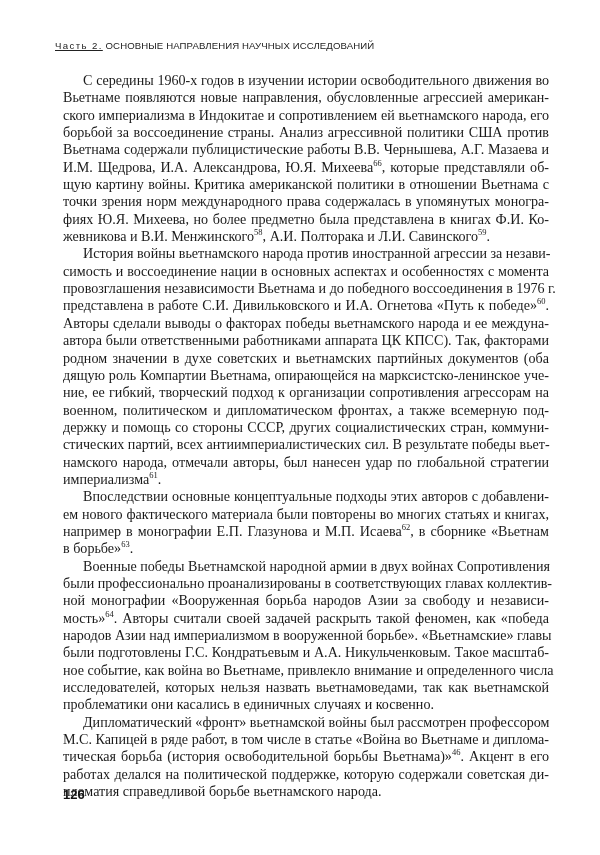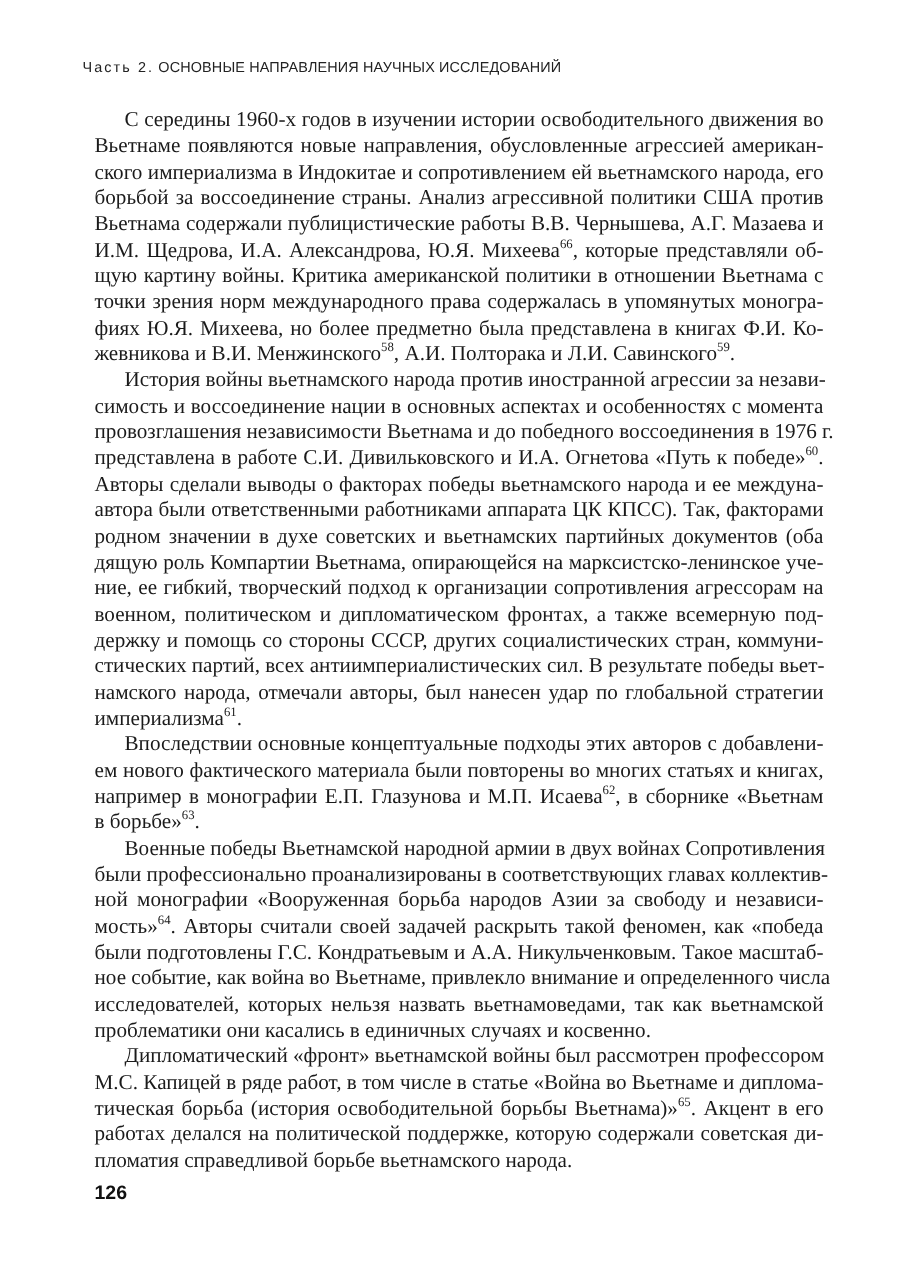--- a/index.html
+++ b/index.html
@@ -2,21 +2,21 @@
 <html><head>
 <meta charset="utf-8">
 <style>
   html, body { margin:0; padding:0; background:#ffffff; }
   body { width:600px; height:855px; position:relative; overflow:hidden; }
   .header {
     position:absolute; left:55px; top:40px;
     font-family:"Liberation Sans", sans-serif; font-size:9.6px; color:#222;
     letter-spacing:0.1px; white-space:nowrap;
   }
-  .header .part { letter-spacing:1.4px; }
+  .header .part { letter-spacing:1.4px;text-decoration:underline; }
   .body-text {
     position:absolute; left:63px; top:72px; width:486px;
     font-family:"Liberation Serif", serif; font-size:14.1px; line-height:17.35px;
     color:#1a1a1a; text-align:justify; hyphens:manual;
   }
   .line { display:block; text-align:justify; text-align-last:justify; white-space:nowrap; }
   .line.last { text-align-last:left; }
   .line.first { text-indent:20px; }
   sup { font-size:8.5px; line-height:0; vertical-align:6px; }
   .page-number {
@@ -65,27 +65,28 @@
       <span class="line first">Впоследствии основные концептуальные подходы этих авторов с добавлени-</span>
       <span class="line">ем нового фактического материала были повторены во многих статьях и книгах,</span>
       <span class="line">например в монографии Е.П. Глазунова и М.П. Исаева<sup>62</sup>, в сборнике «Вьетнам</span>
       <span class="line last">в борьбе»<sup>63</sup>.</span>
     </div>
     <div>
       <span class="line first">Военные победы Вьетнамской народной армии в двух войнах Сопротивления</span>
       <span class="line">были профессионально проанализированы в соответствующих главах коллектив-</span>
       <span class="line">ной монографии «Вооруженная борьба народов Азии за свободу и независи-</span>
       <span class="line">мость»<sup>64</sup>. Авторы считали своей задачей раскрыть такой феномен, как «победа</span>
+      <span class="line">народов Азии над империализмом в вооруженной борьбе». «Вьетнамские» главы</span>
       <span class="line">были подготовлены Г.С. Кондратьевым и А.А. Никульченковым. Такое масштаб-</span>
       <span class="line">ное событие, как война во Вьетнаме, привлекло внимание и определенного числа</span>
       <span class="line">исследователей, которых нельзя назвать вьетнамоведами, так как вьетнамской</span>
       <span class="line last">проблематики они касались в единичных случаях и косвенно.</span>
     </div>
     <div>
       <span class="line first">Дипломатический «фронт» вьетнамской войны был рассмотрен профессором</span>
       <span class="line">М.С. Капицей в ряде работ, в том числе в статье «Война во Вьетнаме и диплома-</span>
-      <span class="line">тическая борьба (история освободительной борьбы Вьетнама)»<sup>65</sup>. Акцент в его</span>
+      <span class="line">тическая борьба (история освободительной борьбы Вьетнама)»<sup>46</sup>. Акцент в его</span>
       <span class="line">работах делался на политической поддержке, которую содержали советская ди-</span>
       <span class="line last">пломатия справедливой борьбе вьетнамского народа.</span>
     </div>
   </div>
 
 <div class="page-number">126</div>
 
 </body></html>

